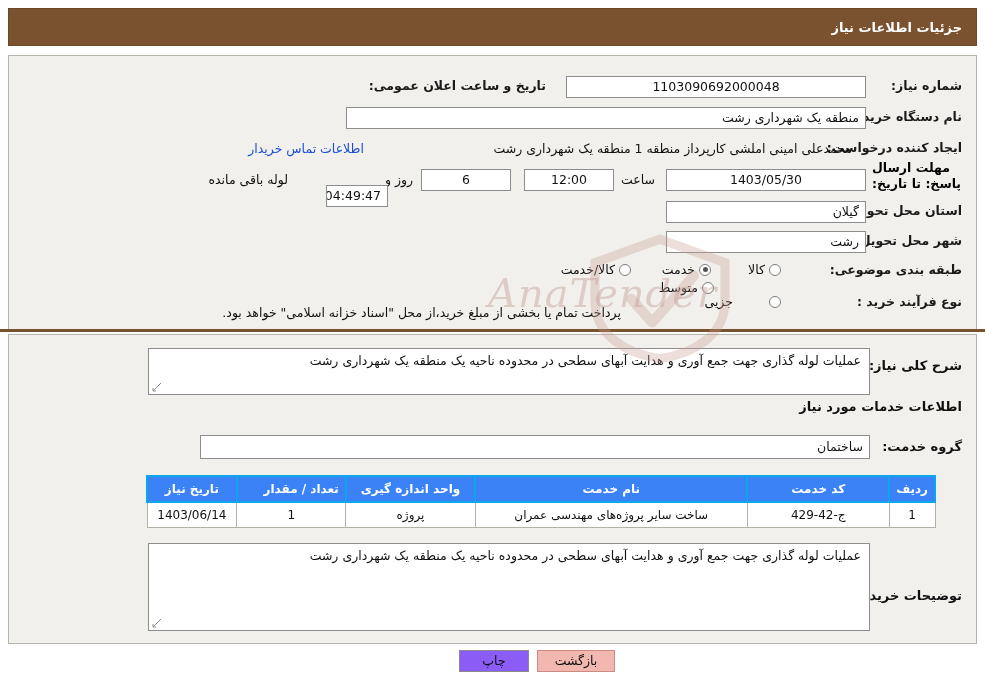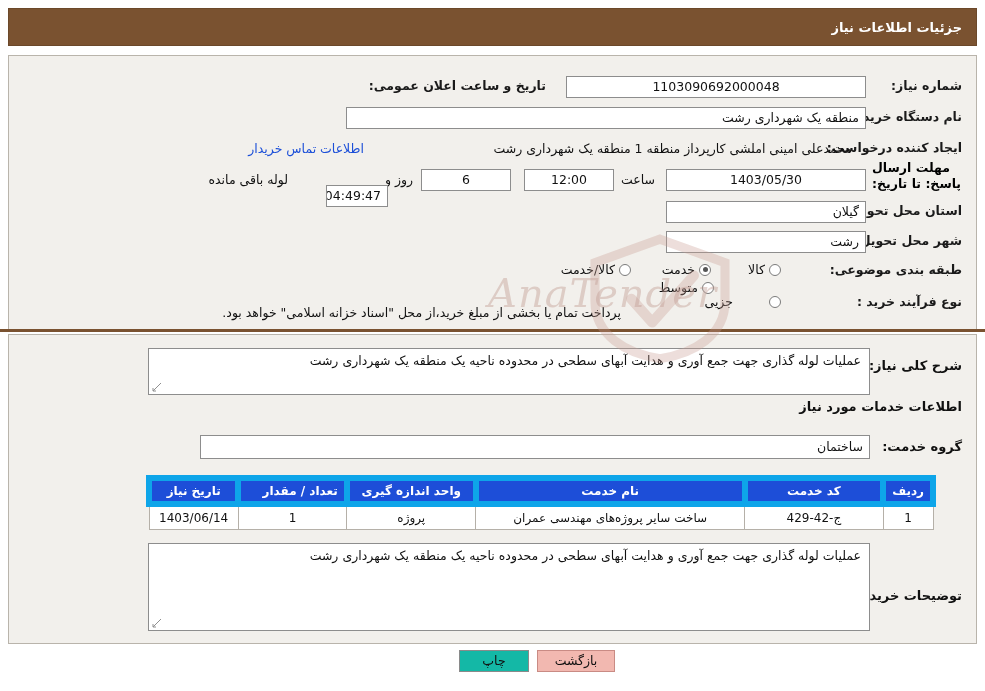--- a/index.html
+++ b/index.html
@@ -164,23 +164,23 @@
     font-weight: bold;
     color: #111;
   }
 
   table.svc {
     position: absolute;
     border-collapse: collapse;
     font-size: 12px;
   }
   table.svc th {
-    background: #1d4ed8;
+    background: #3b82f6;
     color: #fff;
-    border: 6px solid #0ea5e9;
+    border: 2px solid #0ea5e9;
     height: 26px;
     font-weight: bold;
     padding: 0 6px;
     white-space: nowrap;
   }
   table.svc td {
     background: #fff;
     border: 1px solid #b5b0a8;
     height: 25px;
     text-align: center;
@@ -194,21 +194,21 @@
     position: absolute;
     height: 22px;
     border: 1px solid #8a8a8a;
     font-size: 12.5px;
     line-height: 20px;
     text-align: center;
     cursor: pointer;
     color: #111;
     padding: 0 10px;
   }
-  .btn.print { background: #14b8a6; }
+  .btn.print { background: #8b5cf6; }
   .btn.back { background: #f2b8b0; border-color: #c98b84; }
 </style>
 </head>
 <body>
 
 <div class="page">
 
   <div class="header">
     <span class="title">جزئیات اطلاعات نیاز</span>
   </div>

